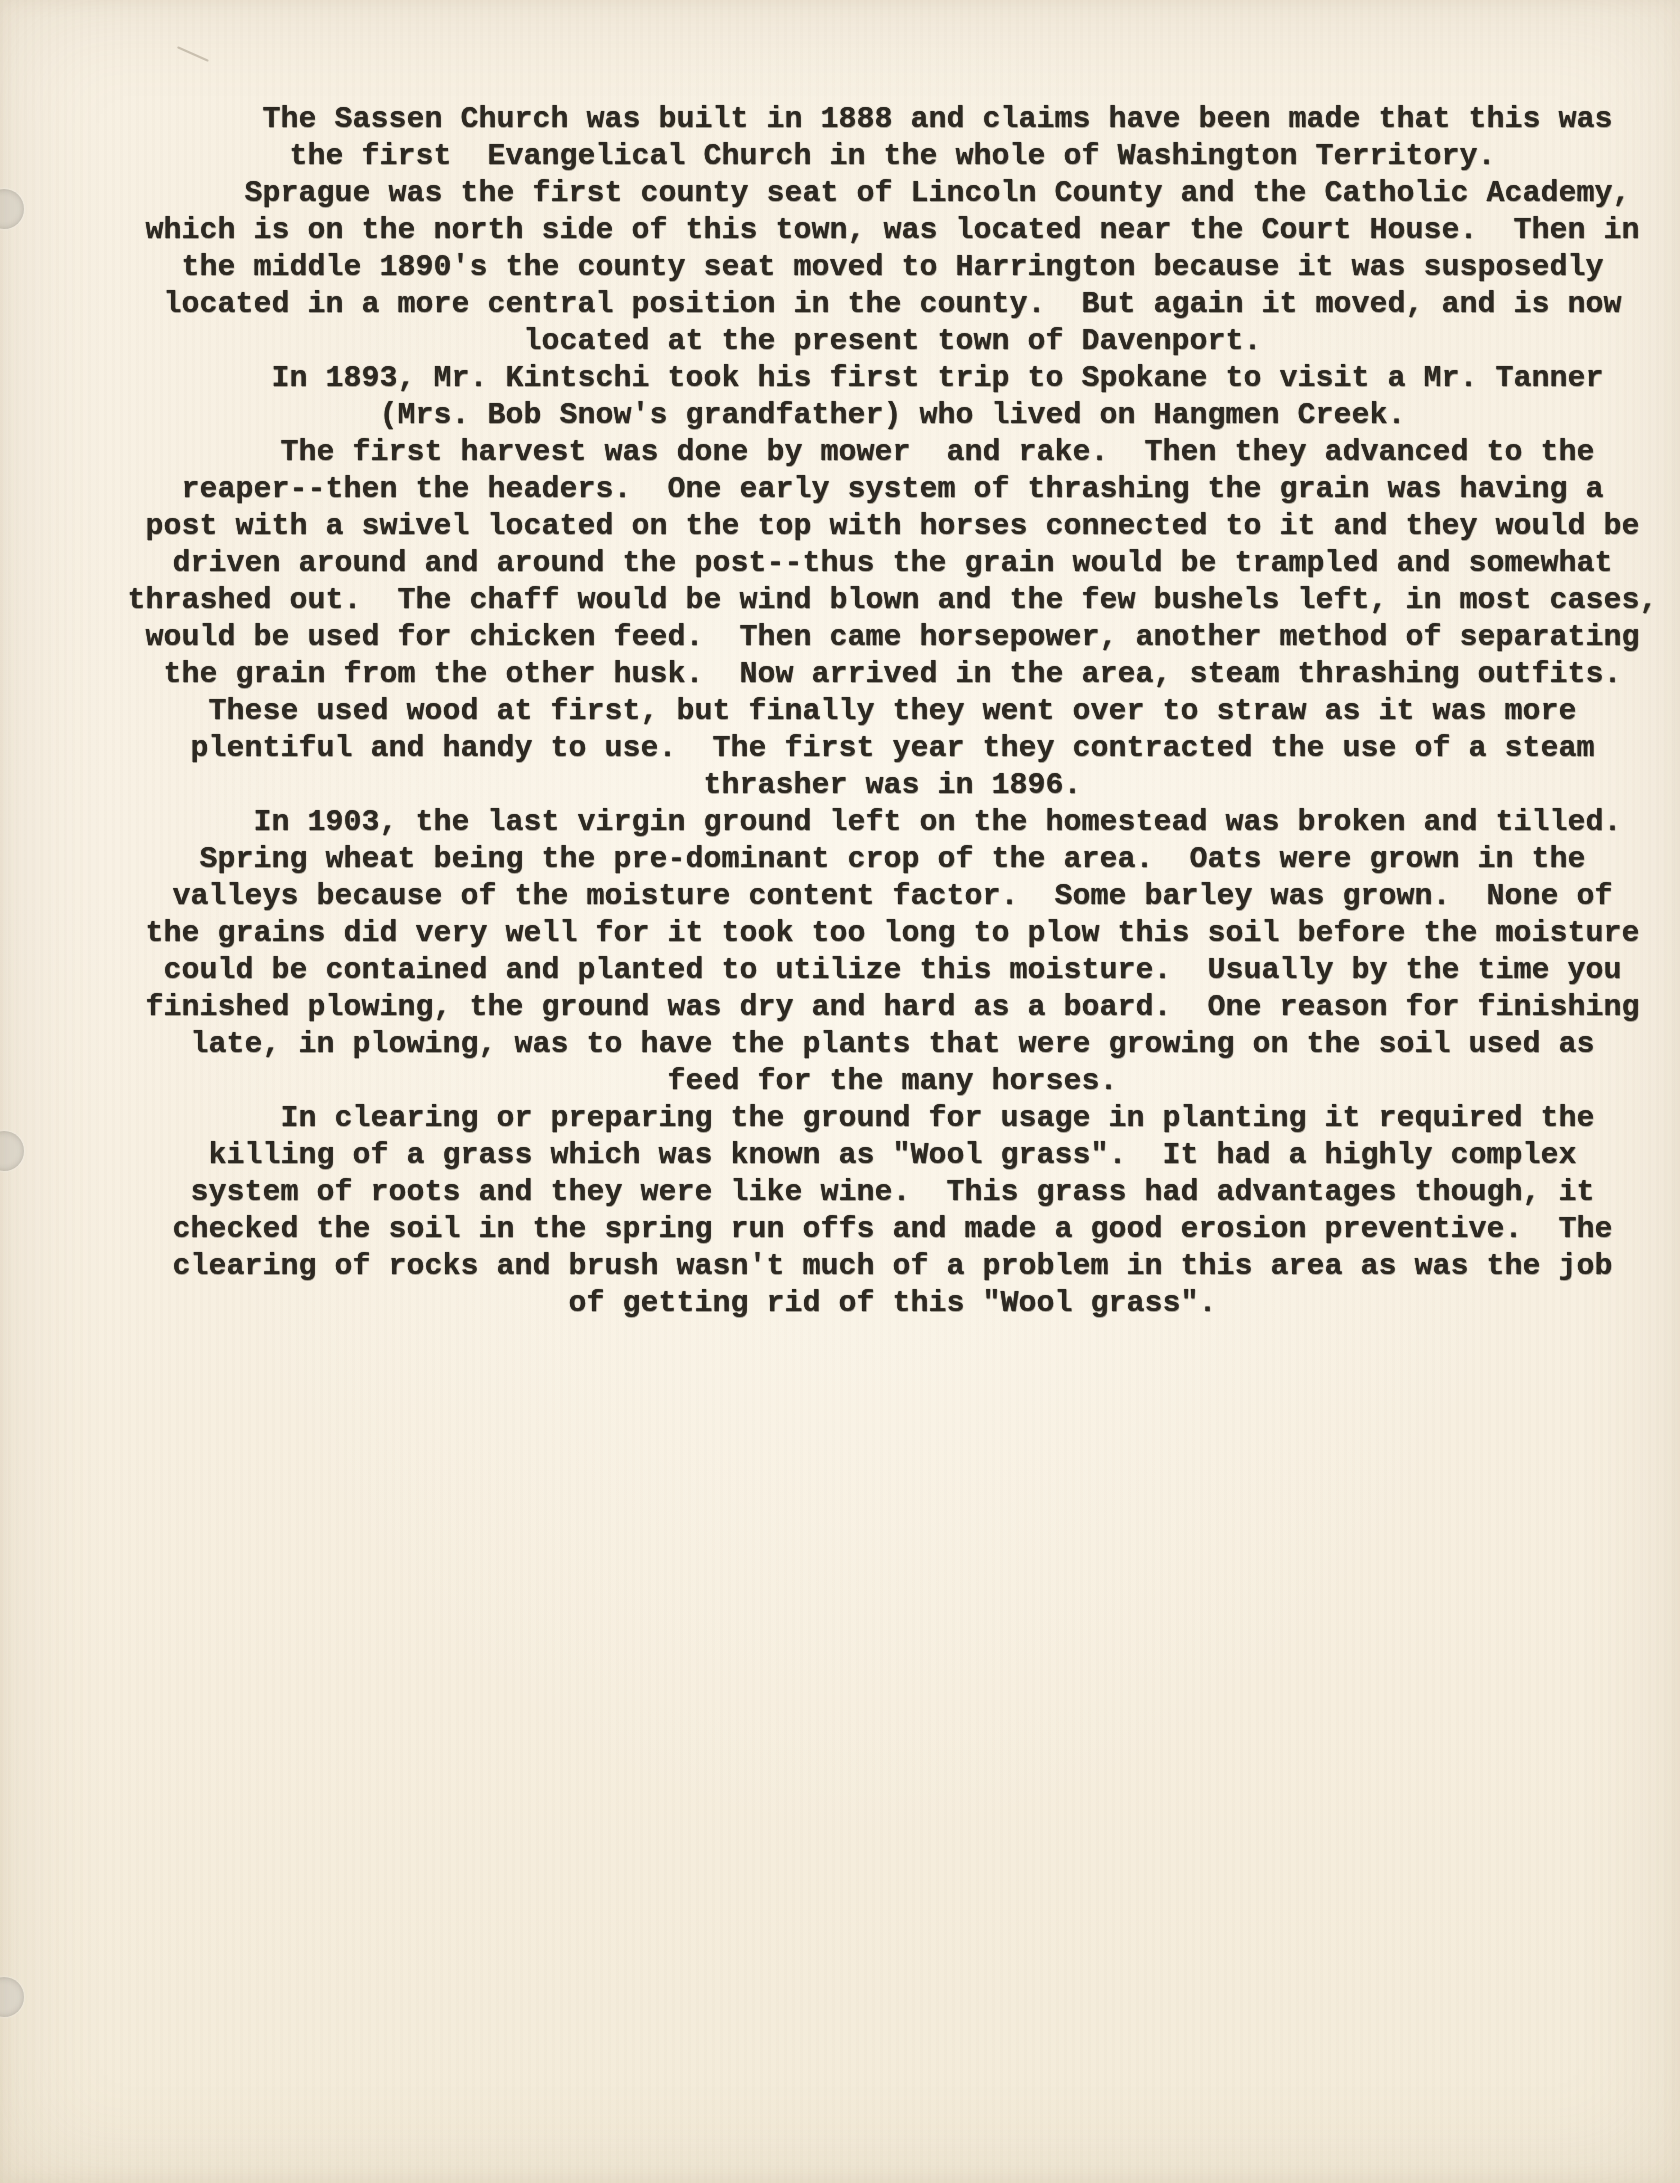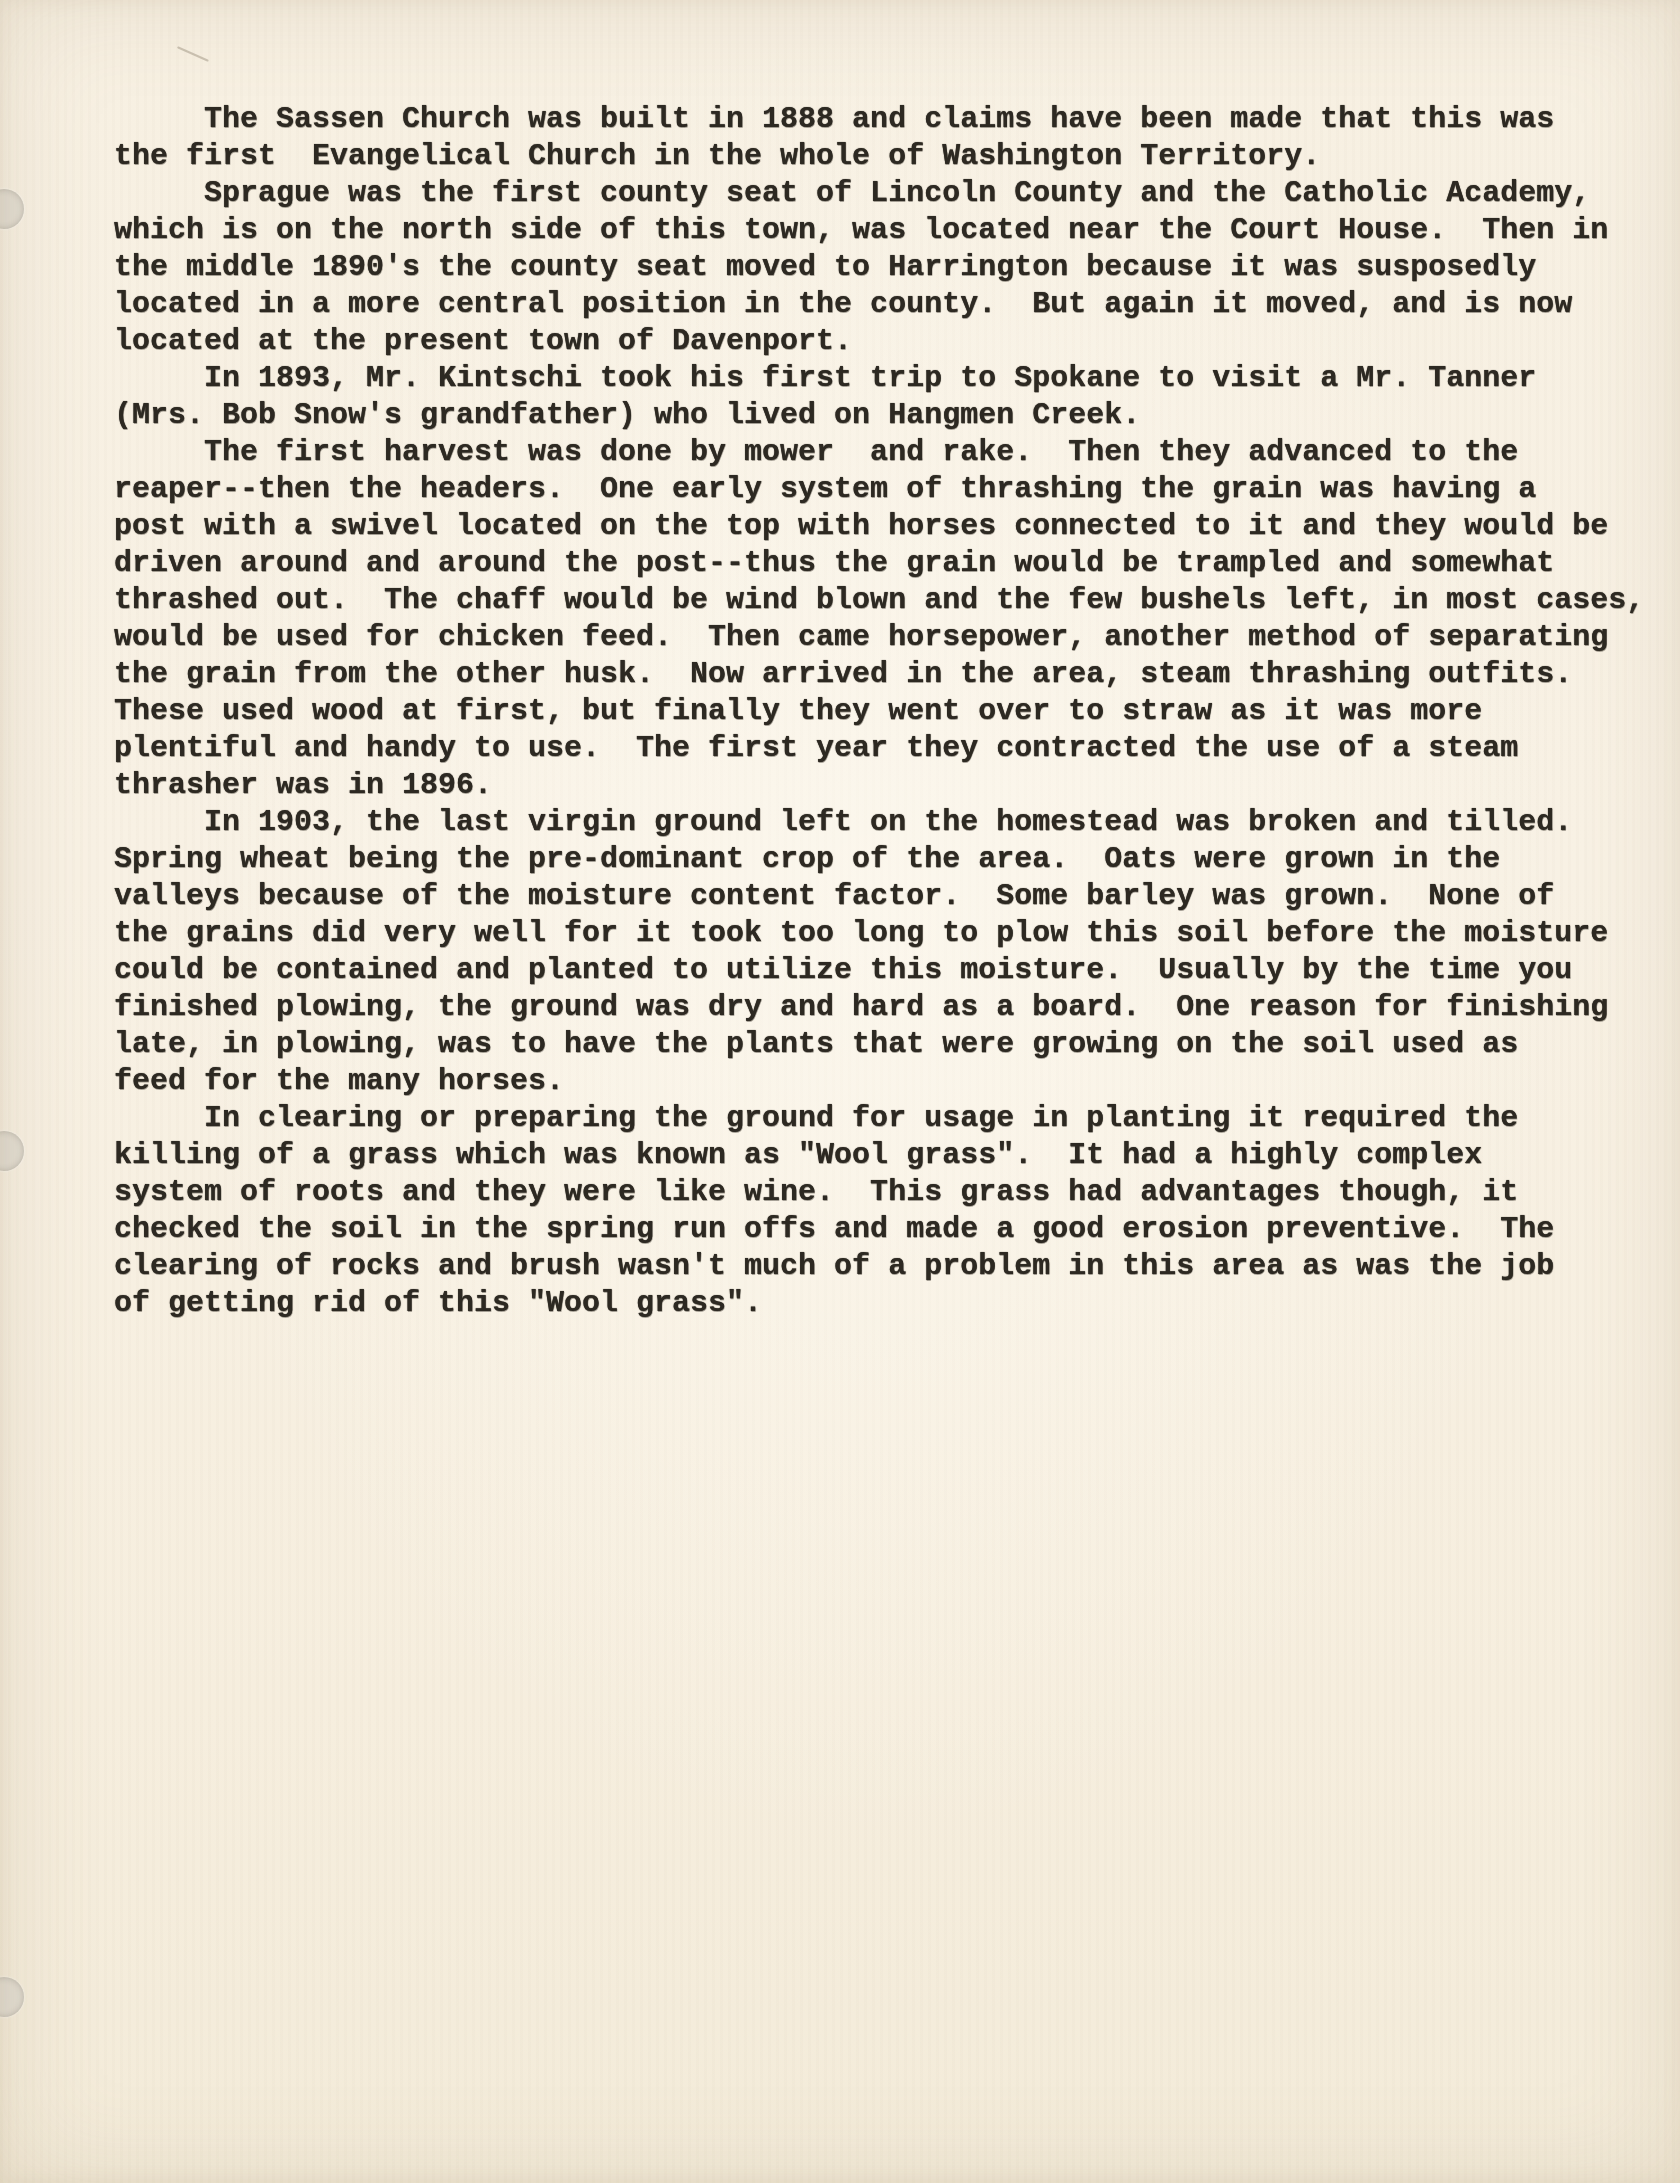--- a/index.html
+++ b/index.html
@@ -10,20 +10,21 @@
   #sheet {
     position: relative;
     width: 1681px;
     height: 2183px;
     overflow: hidden;
     background:
       radial-gradient(ellipse 1181px 1550px at 52% 42%, rgba(255,252,244,0.55) 0%, rgba(255,252,244,0) 60%),
       repeating-linear-gradient(90deg, rgba(120,100,70,0.018) 0px, rgba(120,100,70,0.018) 3px, rgba(0,0,0,0) 3px, rgba(0,0,0,0) 8px),
       linear-gradient(180deg, #f7f0e2 0%, #f8f1e4 40%, #f6eede 78%, #f3ebd9 100%);
     font-family: "Liberation Mono", "DejaVu Sans Mono", monospace;
+    text-align: center;
   }
   
   #sheet::after {
     content: "";
     position: absolute;
     inset: 0;
     pointer-events: none;
     box-shadow:
       inset 0 0 103px rgba(150,125,90,0.16),
       inset 0 0 20.7px rgba(150,125,90,0.10);

